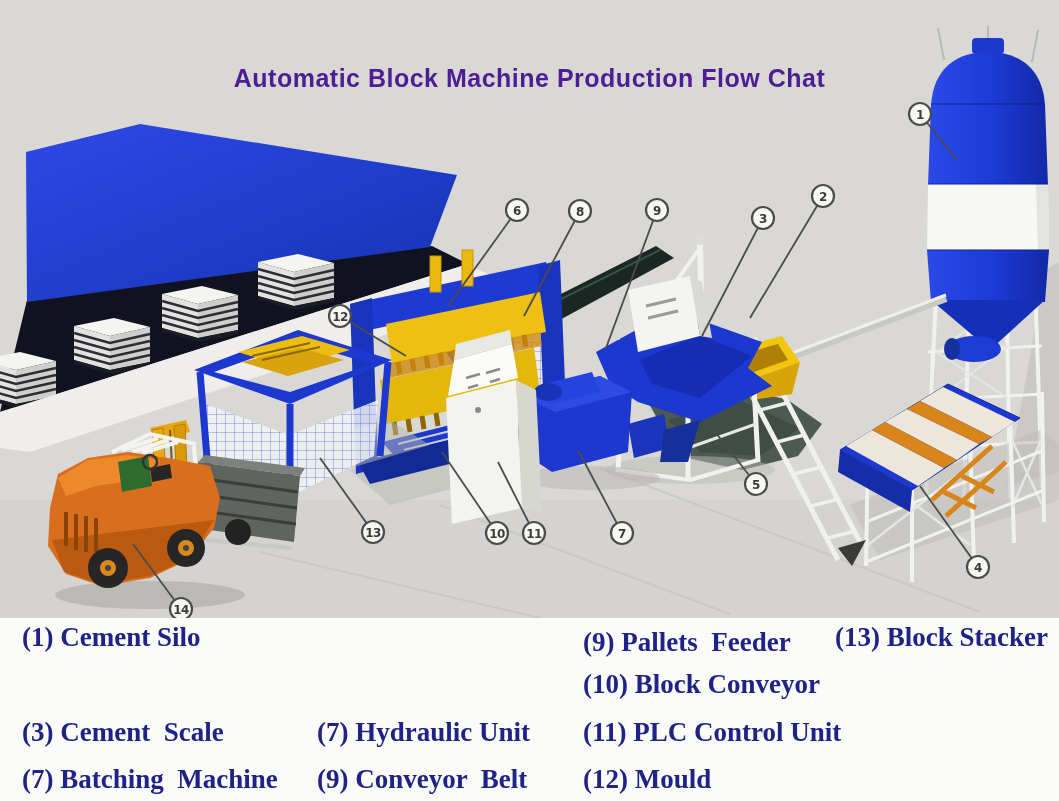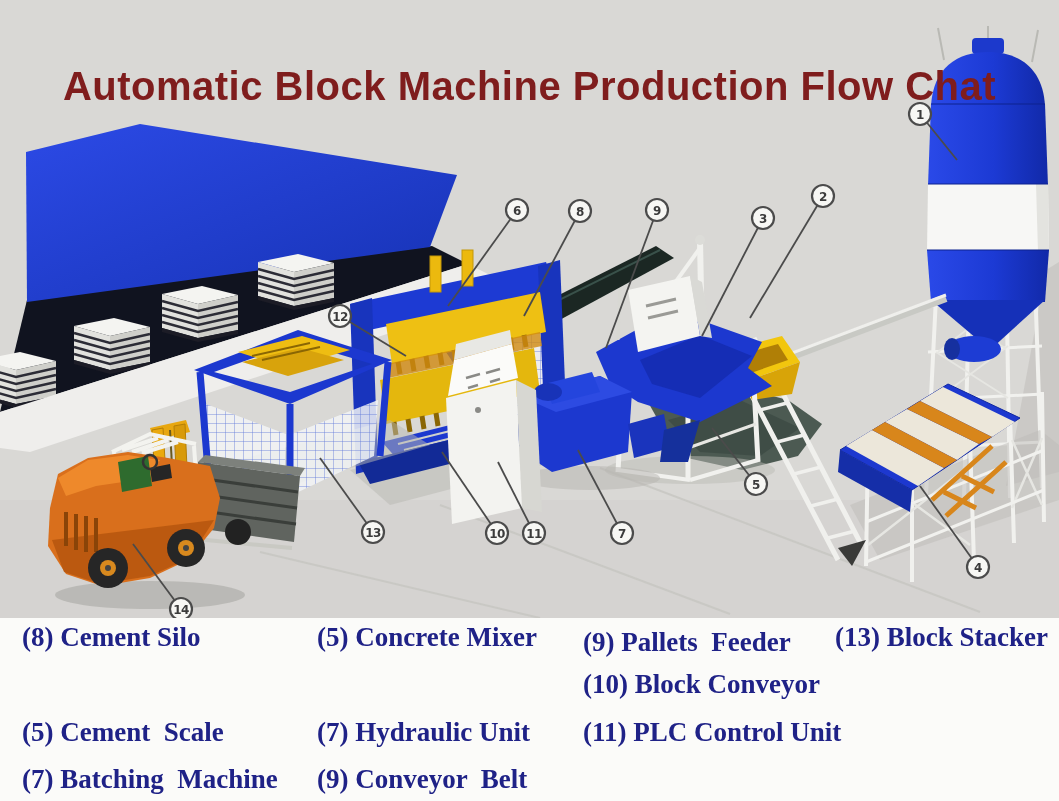--- a/index.html
+++ b/index.html
@@ -1,20 +1,20 @@
 <!DOCTYPE html>
 <html><head>
 <meta charset="utf-8">
 <style>
   html,body{margin:0;padding:0;background:#888;}
   #stage{position:relative;width:1059px;height:801px;overflow:hidden;
          background:#d9d8d5;font-family:"Liberation Sans",sans-serif;}
   #scene-svg{position:absolute;left:0;top:0;}
   .page-title{position:absolute;top:64px;left:0;width:100%;text-align:center;
-    font-size:40px;font-weight:bold;color:#7f1d1d;letter-spacing:.5px;}
+    font-size:25px;font-weight:bold;color:#4c1d95;letter-spacing:.5px;}
   .legend{position:absolute;left:0;top:618px;width:1059px;height:183px;
     background:#fbfbf9;}
   .legend-item{position:absolute;white-space:pre;color:#1f2287;
     font-family:"Liberation Serif",serif;font-size:27px;font-weight:600;}
   
   .callout line{stroke:#4b4b4b;stroke-width:1.8;}
   .callout circle{fill:#f7f7f4;stroke:#4b4b4b;stroke-width:2.2;}
   .callout text{font-family:"DejaVu Sans",sans-serif;font-size:12px;font-weight:bold;
     fill:#3b3b3b;text-anchor:middle;dominant-baseline:central;letter-spacing:-0.5px;}
   .struct{stroke:#f1f1ee;fill:none;}
@@ -325,28 +325,28 @@
     <g class="callout">
       <line x1="133" y1="544" x2="181" y2="609"></line>
         <circle cx="181" cy="609" r="11"></circle>
       <text x="181" y="610">14</text>
     </g>
   </svg>
 
   <div class="page-title">Automatic Block Machine Production Flow Chat</div>
 
   <div class="legend">
-    <div class="legend-item" style="left:22px;top:4px">(8) Cement Silo</div>
-    <div class="legend-item" style="left:317px;top:4px">(5) Concrete Mixer</div>
+    <div class="legend-item" style="left:22px;top:4px">(1) Cement Silo</div>
     <div class="legend-item" style="left:583px;top:9px">(9) Pallets  Feeder</div>
     <div class="legend-item" style="left:835px;top:4px">(13) Block Stacker</div>
 
     <div class="legend-item" style="left:583px;top:51px">(10) Block Conveyor</div>
 
-    <div class="legend-item" style="left:22px;top:99px">(5) Cement  Scale</div>
+    <div class="legend-item" style="left:22px;top:99px">(3) Cement  Scale</div>
     <div class="legend-item" style="left:317px;top:99px">(7) Hydraulic Unit</div>
     <div class="legend-item" style="left:583px;top:99px">(11) PLC Control Unit</div>
 
     <div class="legend-item" style="left:22px;top:146px">(7) Batching  Machine</div>
     <div class="legend-item" style="left:317px;top:146px">(9) Conveyor  Belt</div>
+    <div class="legend-item" style="left:583px;top:146px">(12) Mould</div>
   </div>
 
 </div>
 
 </body></html>

